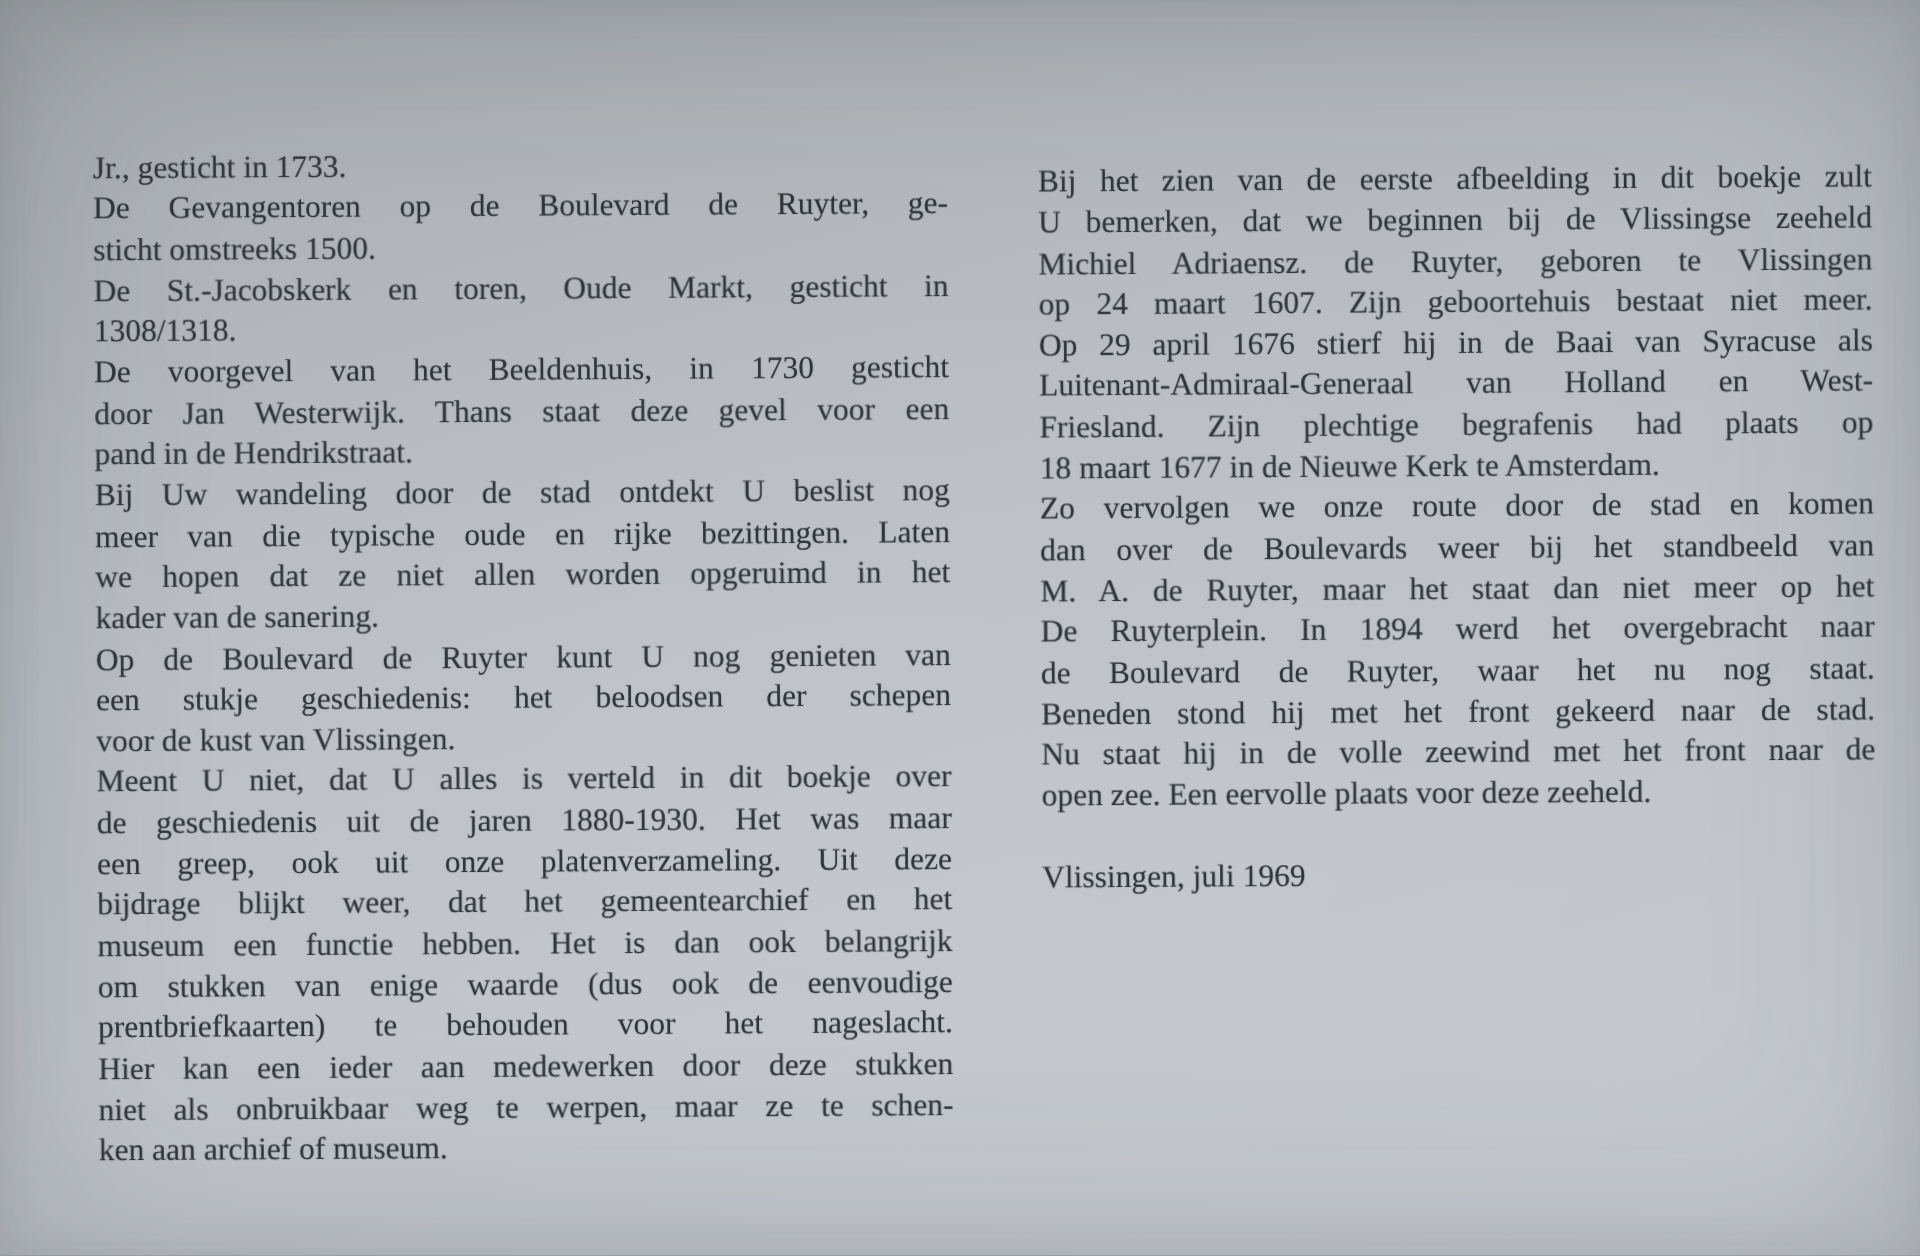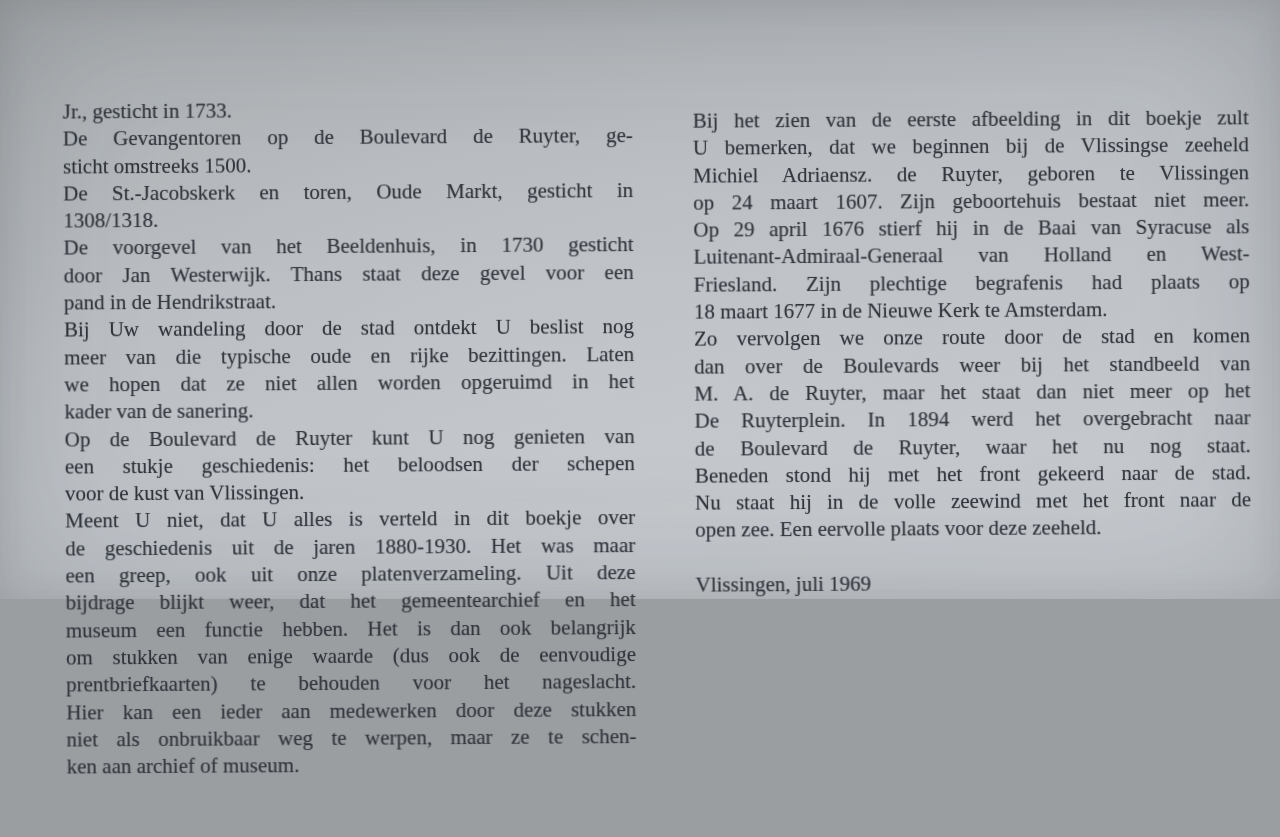--- a/index.html
+++ b/index.html
@@ -8,21 +8,21 @@
     --paper-light:#c6cacf;
     --ink:#30343b;
   }
   html,body{margin:0;padding:0;}
   body{
     width:1280px;height:837px;overflow:hidden;
     font-family:"Liberation Serif","DejaVu Serif",serif;
     background:#9a9ea1;
   }
   .photo{
-    position:relative;width:1280px;height:599px;
+    position:relative;width:1280px;height:837px;
     background:
       radial-gradient(ellipse 1500px 900px at 45% 65%, rgba(255,255,255,0.10), rgba(255,255,255,0) 70%),
       linear-gradient(165deg, var(--paper-dark) 0%, var(--paper-mid) 38%, #bfc3c8 70%, var(--paper-light) 100%);
   }
   .photo::after{
     content:"";position:absolute;inset:0;pointer-events:none;
     box-shadow:inset 0 0 140px rgba(55,58,62,0.22), inset 0 0 30px rgba(55,58,62,0.10);
   }
   .text-layer{
     position:absolute;inset:0;

